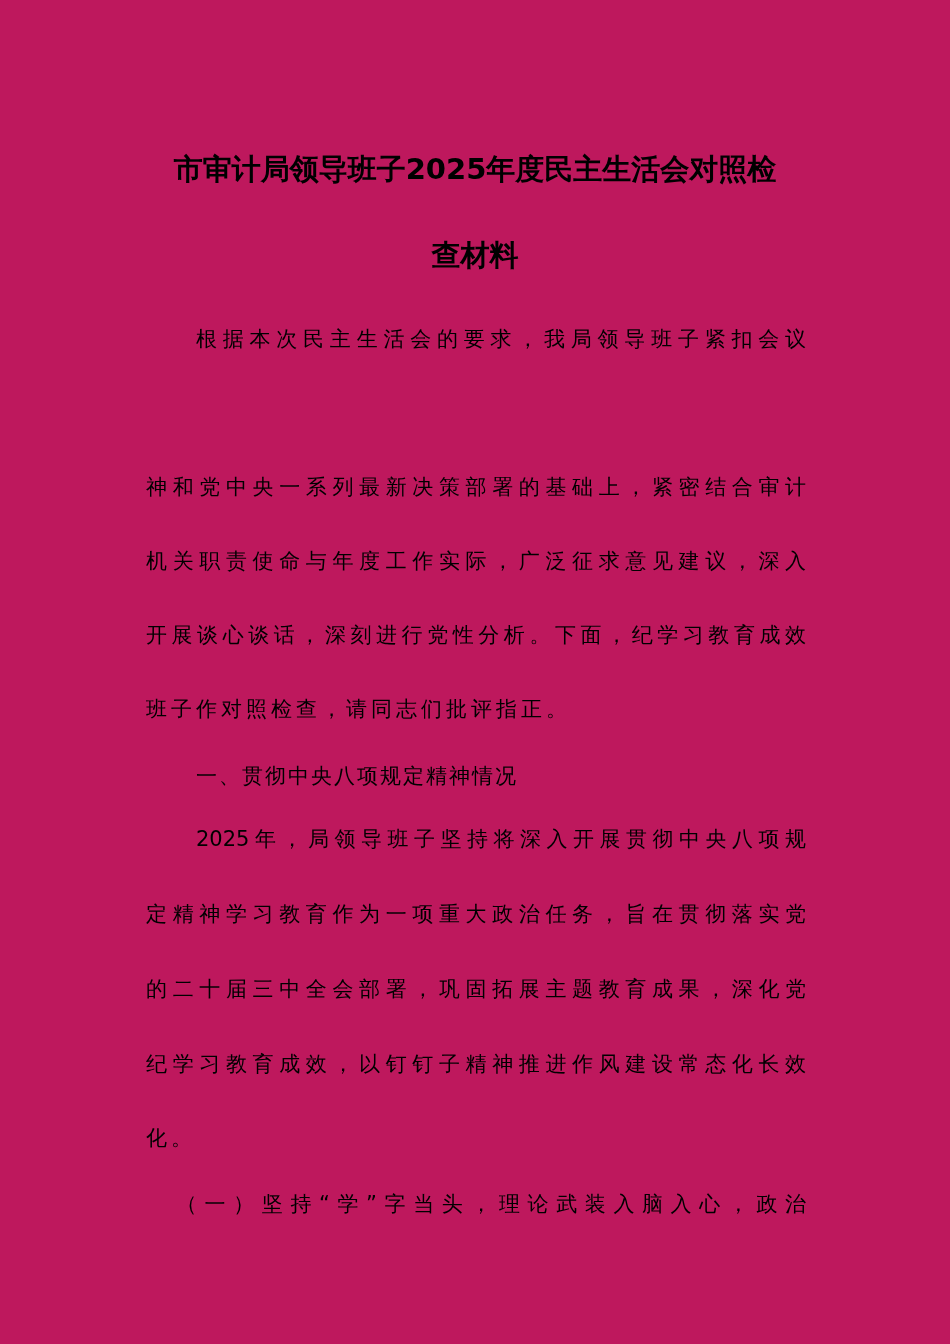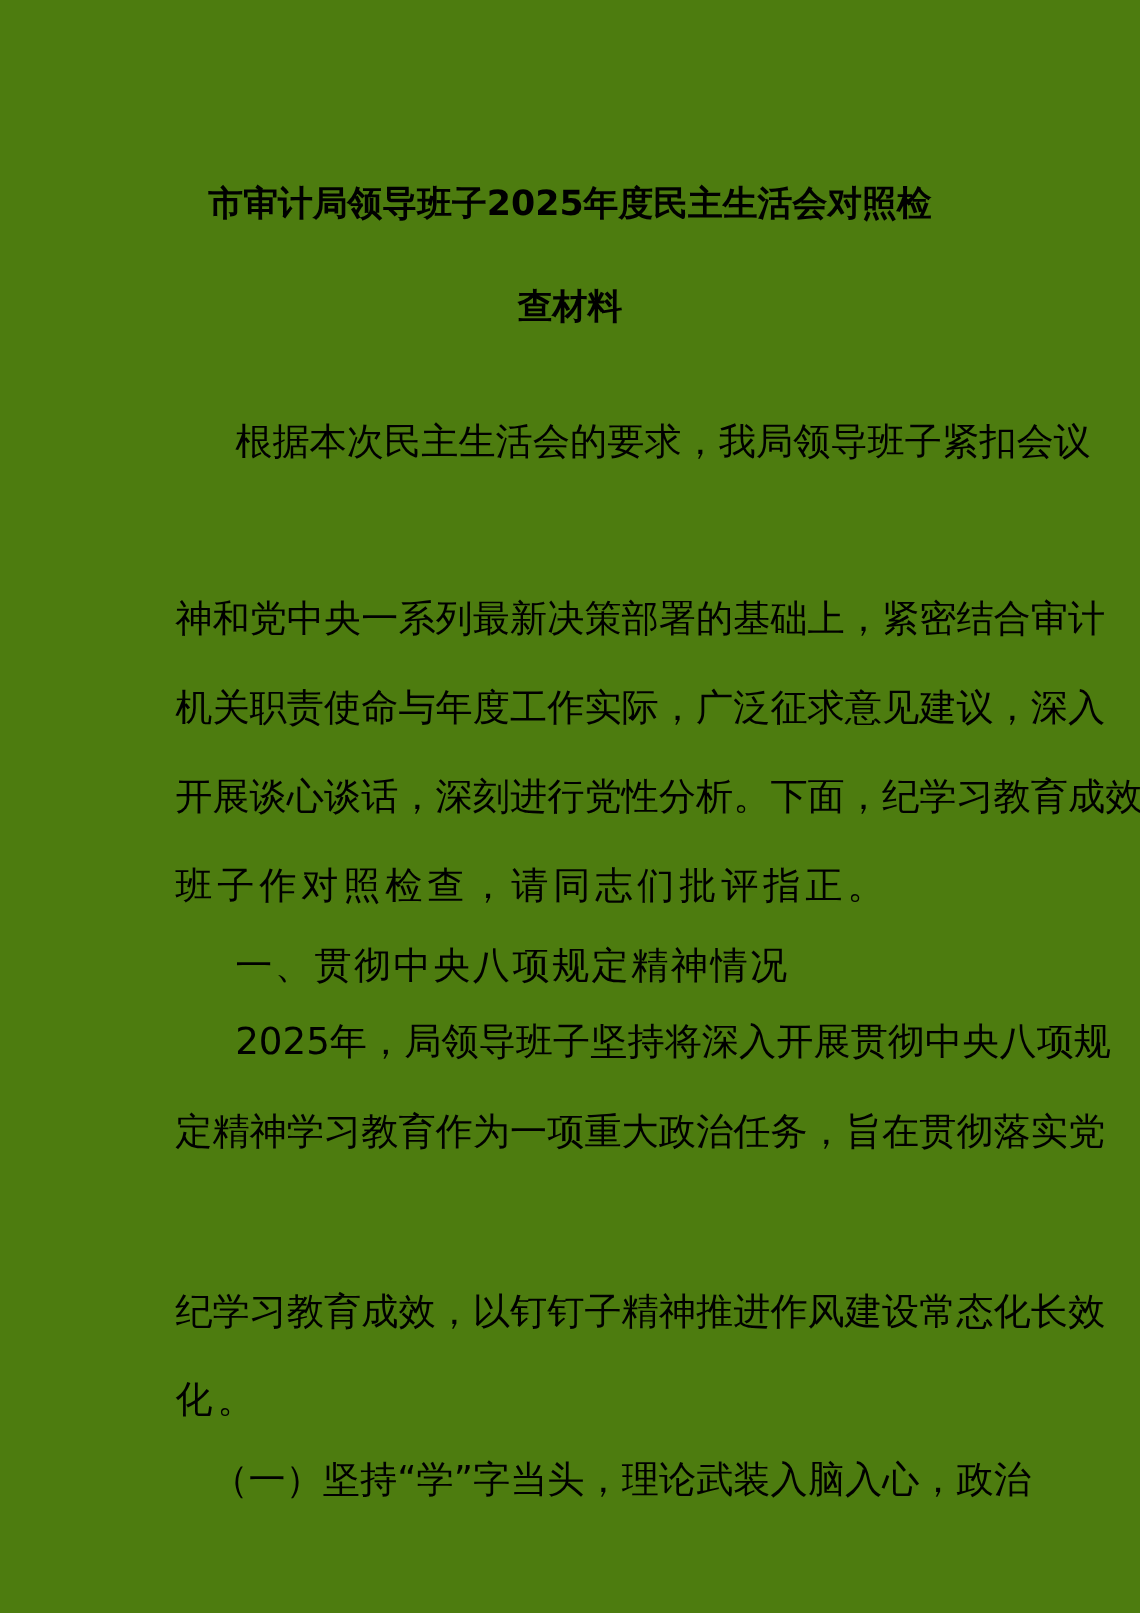--- a/index.html
+++ b/index.html
@@ -12,41 +12,40 @@
       height: 1344px;
       position: relative;
       overflow: hidden;
       color: #000000;
       font-family: "DejaVu Sans", "Liberation Sans", sans-serif;
     }
     .page {
       position: absolute;
       left: 0; top: 0;
       width: 950px; height: 1344px;
-      background: #4d7c0f;
+      background: #be185d;
     }
     .title-line {
       position: absolute;
       left: 0;
       width: 950px;
       text-align: center;
       font-size: 29px;
       font-weight: bold;
       letter-spacing: 0px;
       white-space: nowrap;
     }
     .body-line {
       position: absolute;
       left: 146px;
       width: 660px;
-      font-size: 31px;
+      font-size: 21px;
       white-space: nowrap;
       text-align: justify;
       text-align-last: justify;
-      margin-top: 22px;
     }
     .body-line.last {
       text-align: right;
       text-align-last: left;
       letter-spacing: 4px;
     }
     .body-line.indent {
       left: 196px;
       width: 610px;
     }
@@ -62,18 +61,19 @@
   <div class="body-line indent" style="top:325px;">根据本次民主生活会的要求，我局领导班子紧扣会议</div>
   <div class="body-line" style="top:473px;">神和党中央一系列最新决策部署的基础上，紧密结合审计</div>
   <div class="body-line" style="top:547px;font-family:Liberation Mono, monospace;">机关职责使命与年度工作实际，广泛征求意见建议，深入</div>
   <div class="body-line" style="top:621px;">开展谈心谈话，深刻进行党性分析。下面，纪学习教育成效</div>
   <div class="body-line last" style="top:695px;">班子作对照检查，请同志们批评指正。</div>
 
   <div class="body-line last indent" style="top:762px;letter-spacing:2px;">一、贯彻中央八项规定精神情况</div>
 
   <div class="body-line indent" style="top:825px;">2025年，局领导班子坚持将深入开展贯彻中央八项规</div>
   <div class="body-line" style="top:900px;">定精神学习教育作为一项重大政治任务，旨在贯彻落实党</div>
+  <div class="body-line" style="top:975px;">的二十届三中全会部署，巩固拓展主题教育成果，深化党</div>
   <div class="body-line" style="top:1050px;">纪学习教育成效，以钉钉子精神推进作风建设常态化长效</div>
   <div class="body-line last" style="top:1124px;">化。</div>
 
   <div class="body-line indent" style="top:1190px;left:176px;width:630px;">（一）坚持“学”字当头，理论武装入脑入心，政治</div>
 
 </div>
 
 </body></html>

